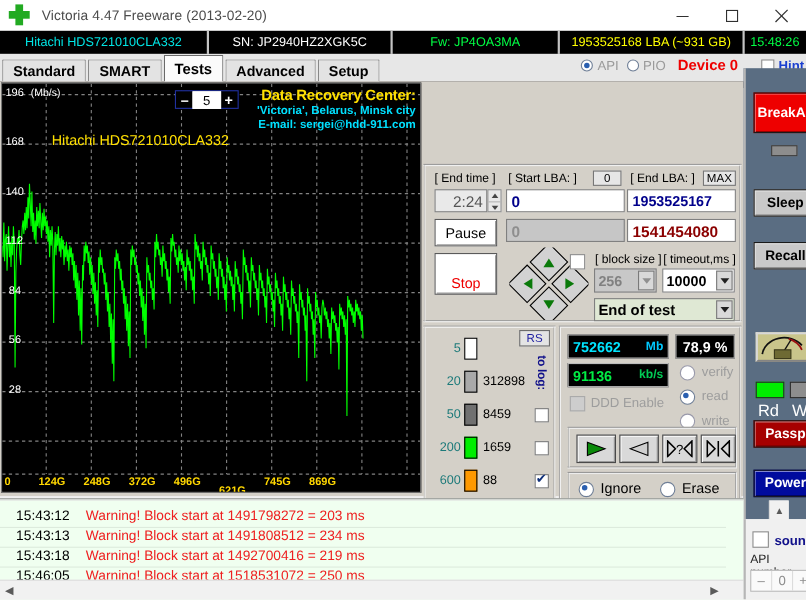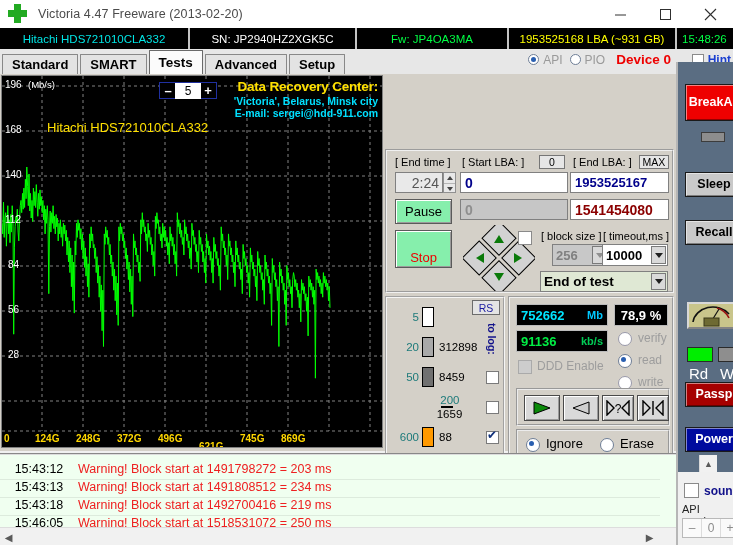--- a/index.html
+++ b/index.html
@@ -194,21 +194,21 @@
   .ctrlpanel {
     position:absolute; left:385px; top:75px; width:289px; height:144px;
     background:#d4d0c8; border:2px groove #f0f0f0; box-sizing:border-box;
   }
   .cap { position:absolute; color:#000; font-size:11px; }
   .tinput {
     position:absolute; background:#fff; border:1px solid #808080; box-sizing:border-box;
     font-size:14px; font-weight:bold; padding-left:4px; line-height:20px;
   }
   .btn3d {
-    position:absolute; background:#86efac;
+    position:absolute; background:#ffffff;
     border:1px solid #5a5a5a;
     box-shadow: inset 1px 1px 0 #ffffff, inset -1px -1px 0 #9a9a9a;
     box-sizing:border-box; text-align:center; font-size:13px; color:#000;
   }
   .smallbtn {
     position:absolute; background:#e6e6e6; border:1px solid #767676;
     box-sizing:border-box; text-align:center; font-size:10.5px; line-height:13px;
   }
   .spinner {
     position:absolute; width:13px; border:1px solid #909090; background:#e8e8e8;
@@ -495,21 +495,21 @@
           <polygon points="36,56 41,48 31,48" fill="#0a7a0a"></polygon>
           <polygon points="13,33 21,28 21,38" fill="#0a7a0a"></polygon>
           <polygon points="59,33 51,28 51,38" fill="#0a7a0a"></polygon>
         </svg>
       </div>
       <div class="cbox" style="position:absolute; left:131px; top:80px; width:14px; height:14px;"></div>
 
       <div class="cap" style="left:154px; top:79px;">[ block size ]</div>
       <div class="cap" style="left:216px; top:79px;">[ timeout,ms ]</div>
 
-      <div class="combo" style="left:153px; top:93px; width:57px; height:22px; line-height:21px; background:#c8c8c8; color:#808080;margin-left:12px;">
+      <div class="combo" style="left:153px; top:93px; width:57px; height:22px; line-height:21px; background:#c8c8c8; color:#808080;">
         <span>256</span>
         <span class="arrow">
             <span class="tri-d" style="border-top-color:#909090;"></span>
           </span>
       </div>
       <div class="combo" style="left:215px; top:93px; width:66px; height:22px; line-height:21px;">
         <span>10000</span>
         <span class="arrow">
             <span class="tri-d"></span>
           </span>
@@ -535,21 +535,21 @@
         <span class="legnum">20</span>
         <span class="legswatch" style="background:#a9a9a9;"></span>
         <span class="legcount">312898</span>
       </div>
       <div class="legrow" style="top:66px;">
         <span class="legnum">50</span>
         <span class="legswatch" style="background:#707070;"></span>
         <span class="legcount">8459</span>
         <span class="legchk" style="top:7px;"></span>
       </div>
-      <div class="legrow" style="top:96px;flex-direction:column;">
+      <div class="legrow" style="top:96px;">
         <span class="legnum">200</span>
         <span class="legswatch" style="background:#00ee00;"></span>
         <span class="legcount">1659</span>
         <span class="legchk" style="top:7px;"></span>
       </div>
       <div class="legrow" style="top:126px;">
         <span class="legnum">600</span>
         <span class="legswatch" style="background:#ff9900;"></span>
         <span class="legcount">88</span>
         <span class="legchk on" style="top:7px;"></span>

